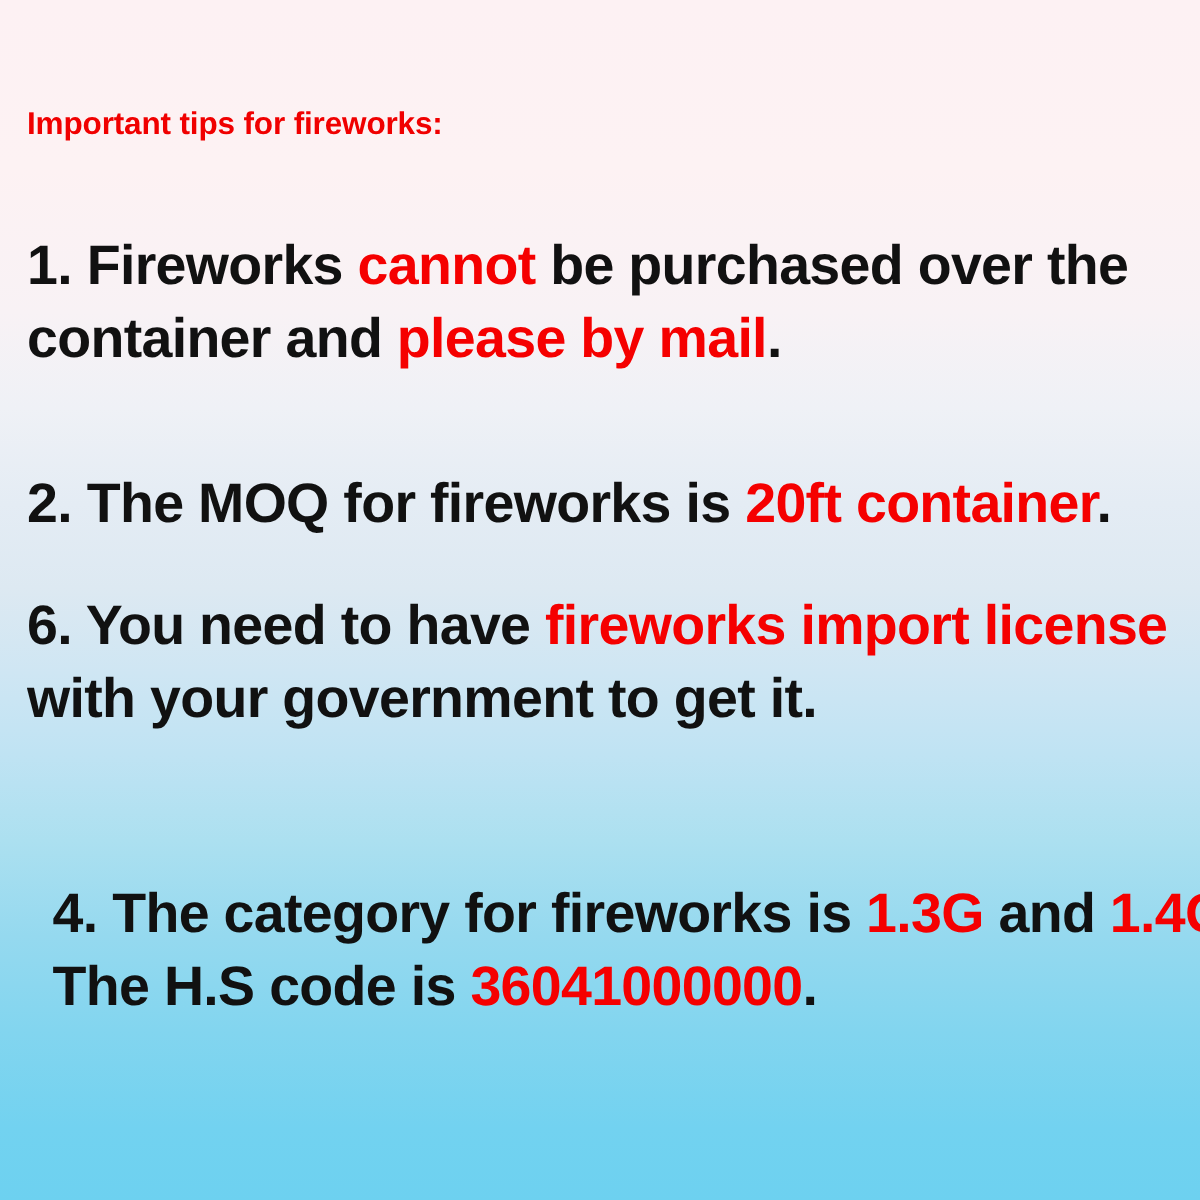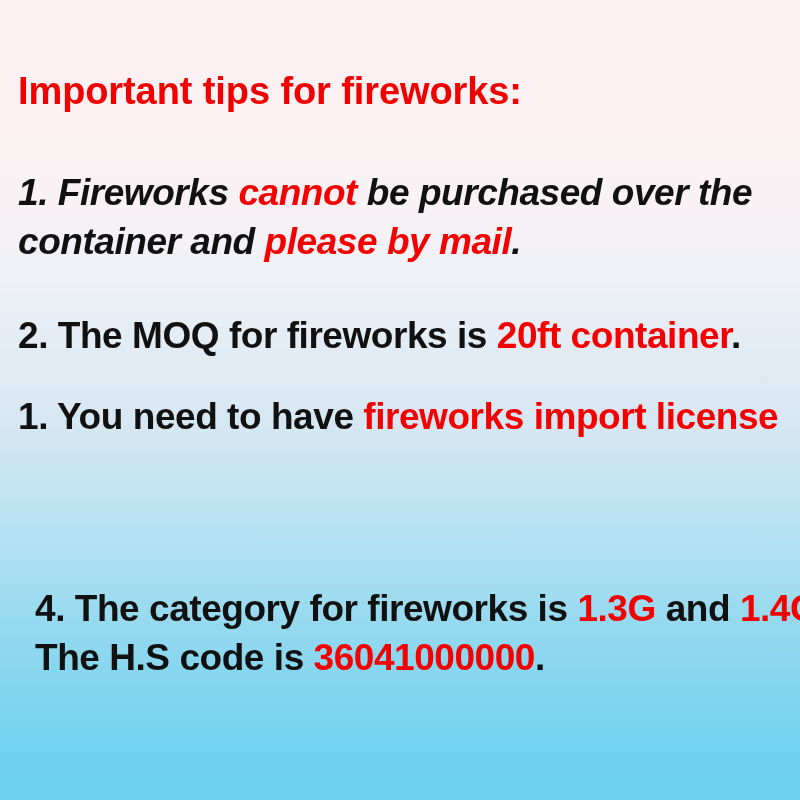--- a/index.html
+++ b/index.html
@@ -43,39 +43,39 @@
     left: 18px;
     top: 0;
     right: 10px;
   }
 
   .tips-title {
     position: absolute;
     left: 0;
     top: 72px;
     color: #f00000;
-    font-size: 38px;
+    font-size: 21px;
     font-weight: bold;
     letter-spacing: -0.1px;
     white-space: nowrap;
     line-height: 1;
   }
 
   .tip-block {
     position: absolute;
     left: 0;
     right: 0;
     color: #111111;
     font-size: 37px;
     font-weight: bold;
     line-height: 49px;
     letter-spacing: -0.45px;
   }
 
-  #tip-1 { top: 168px; font-style: italic; }
+  #tip-1 { top: 152px; }
   #tip-2 { top: 298px; margin-top: 13px; }
   #tip-3 { top: 392px; }
   #tip-4 { top: 584px; margin-left: 17px; }
 
   .tip-line {
     white-space: nowrap;
   }
 
   .hl {
     color: #f50000;
@@ -92,21 +92,22 @@
     <div class="tip-block" id="tip-1">
       <div class="tip-line"><span>1. Fireworks </span><span class="hl">cannot</span><span> be purchased over the</span></div>
       <div class="tip-line"><span>container and </span><span class="hl">please by mail</span><span>.</span></div>
     </div>
 
     <div class="tip-block" id="tip-2">
       <div class="tip-line"><span>2. The MOQ for fireworks is </span><span class="hl">20ft container</span><span>.</span></div>
     </div>
 
     <div class="tip-block" id="tip-3">
-      <div class="tip-line"><span>1. You need to have </span><span class="hl">fireworks import license</span><span></span></div>
+      <div class="tip-line"><span>6. You need to have </span><span class="hl">fireworks import license</span><span></span></div>
+      <div class="tip-line">with your government to get it.</div>
     </div>
 
     <div class="tip-block" id="tip-4">
       <div class="tip-line"><span>4. The category for fireworks is </span><span class="hl">1.3G</span><span> and </span><span class="hl">1.4G</span></div>
       <div class="tip-line"><span>The H.S code is </span><span class="hl">36041000000</span><span>.</span></div>
     </div>
 
   </div>
 </div>
 

